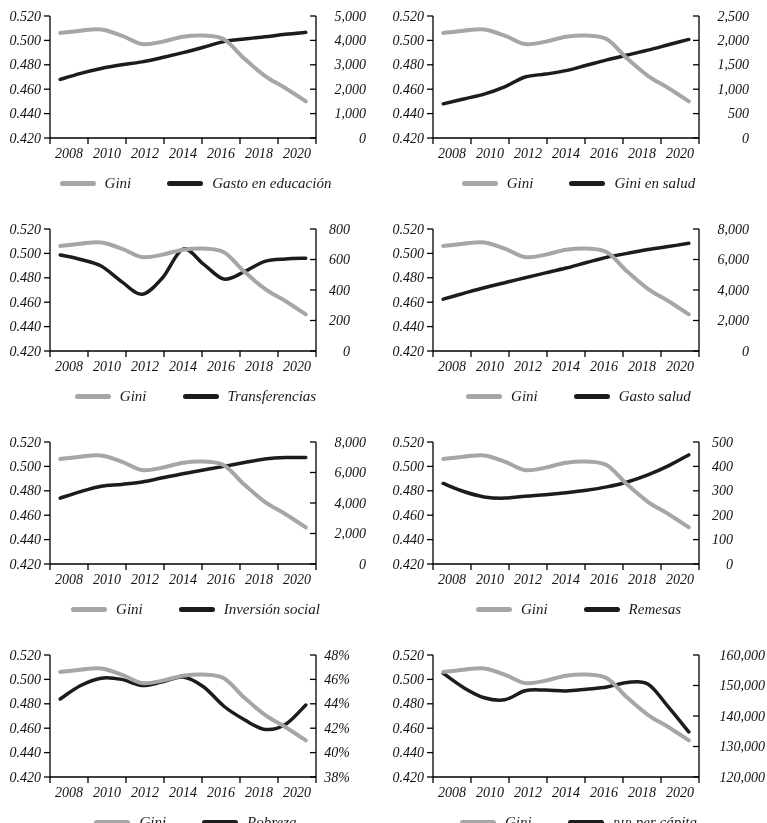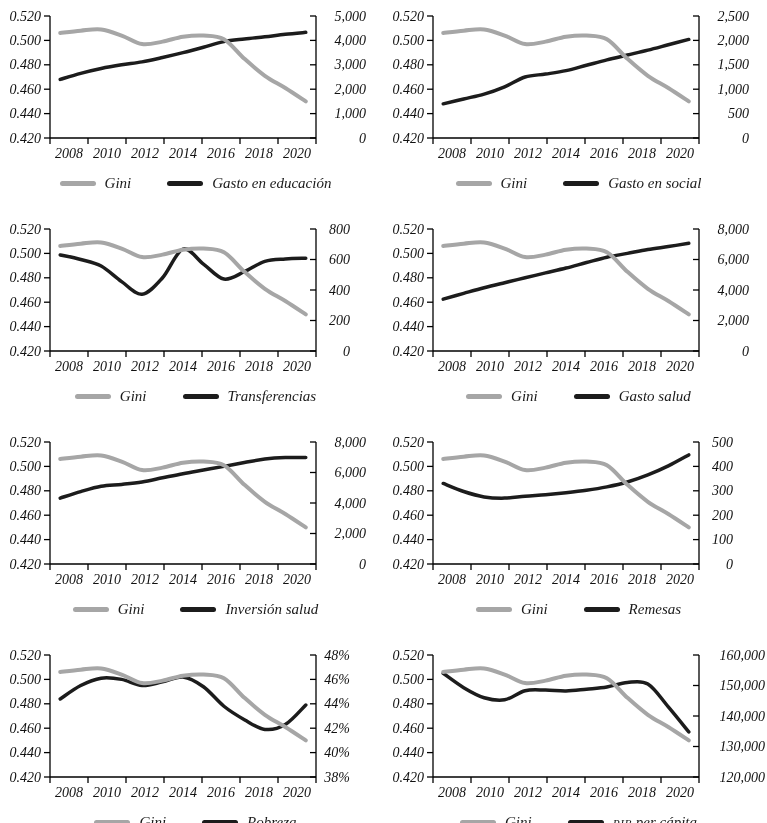--- a/index.html
+++ b/index.html
@@ -179,21 +179,21 @@
         <path d="M 56.23,97.84 C 59.64,97.03 69.87,94.59 76.69,92.96 C 83.51,91.33 90.33,90.11 97.15,88.08 C 103.97,86.05 110.79,83.61 117.62,80.76 C 124.44,77.91 131.26,73.11 138.08,71.00 C 144.90,68.89 151.72,69.13 158.54,68.07 C 165.36,67.01 172.18,66.12 179.00,64.66 C 185.82,63.19 192.64,61.08 199.46,59.29 C 206.28,57.50 213.10,55.63 219.92,53.92 C 226.74,52.21 233.56,50.67 240.38,49.04 C 247.21,47.41 254.03,45.87 260.85,44.16 C 267.67,42.45 274.49,40.58 281.31,38.79 C 288.13,37.00 298.36,34.32 301.77,33.42" fill="none" stroke="#1c1c1c" stroke-width="3.5" stroke-linecap="round" stroke-linejoin="round"></path>
         <path d="M 56.23,27.08 C 59.64,26.67 69.87,25.25 76.69,24.64 C 83.51,24.03 90.33,22.61 97.15,23.42 C 103.97,24.23 110.79,27.08 117.62,29.52 C 124.44,31.96 131.26,37.04 138.08,38.06 C 144.90,39.08 151.72,36.84 158.54,35.62 C 165.36,34.40 172.18,31.76 179.00,30.74 C 185.82,29.72 192.64,29.11 199.46,29.52 C 206.28,29.93 213.10,29.32 219.92,33.18 C 226.74,37.04 233.56,46.60 240.38,52.70 C 247.21,58.80 254.03,64.90 260.85,69.78 C 267.67,74.66 274.49,77.71 281.31,81.98 C 288.13,86.25 298.36,93.16 301.77,95.40" fill="none" stroke="#a6a6a6" stroke-width="4" stroke-linecap="round" stroke-linejoin="round"></path>
       </svg>
     <figcaption class="legend">
       <span class="legend-item">
         <span class="legend-line gini" style="background: rgb(166, 166, 166);"></span>
         <span class="legend-label">Gini</span>
       </span>
       <span class="legend-item">
         <span class="legend-line series" style="background: rgb(28, 28, 28);"></span>
-        <span class="legend-label">Gasto en social</span>
+        <span class="legend-label">Gini en salud</span>
       </span>
     </figcaption>
   </figure>
 
   <figure class="panel">
     <svg class="chart" width="383" height="165" viewBox="0 0 383 165">
         <g>
           <line x1="46" y1="10" x2="46" y2="132" stroke="#000000" stroke-width="1.3"></line>
           <line x1="40" y1="10" x2="46" y2="10" stroke="#000000" stroke-width="1.3"></line>
           <text x="37" y="14.5" text-anchor="end">0.520</text>
@@ -368,21 +368,21 @@
         <path d="M 56.23,66.12 C 59.64,65.03 69.87,61.55 76.69,59.56 C 83.51,57.58 90.33,55.42 97.15,54.23 C 103.97,53.03 110.79,53.11 117.62,52.39 C 124.44,51.68 131.26,51.05 138.08,49.95 C 144.90,48.86 151.72,47.21 158.54,45.84 C 165.36,44.46 172.18,43.02 179.00,41.72 C 185.82,40.42 192.64,39.28 199.46,38.06 C 206.28,36.84 213.10,35.65 219.92,34.40 C 226.74,33.15 233.56,31.81 240.38,30.59 C 247.21,29.37 254.03,27.92 260.85,27.08 C 267.67,26.24 274.49,25.81 281.31,25.55 C 288.13,25.30 298.36,25.55 301.77,25.55" fill="none" stroke="#1c1c1c" stroke-width="3.5" stroke-linecap="round" stroke-linejoin="round"></path>
         <path d="M 56.23,27.08 C 59.64,26.67 69.87,25.25 76.69,24.64 C 83.51,24.03 90.33,22.61 97.15,23.42 C 103.97,24.23 110.79,27.08 117.62,29.52 C 124.44,31.96 131.26,37.04 138.08,38.06 C 144.90,39.08 151.72,36.84 158.54,35.62 C 165.36,34.40 172.18,31.76 179.00,30.74 C 185.82,29.72 192.64,29.11 199.46,29.52 C 206.28,29.93 213.10,29.32 219.92,33.18 C 226.74,37.04 233.56,46.60 240.38,52.70 C 247.21,58.80 254.03,64.90 260.85,69.78 C 267.67,74.66 274.49,77.71 281.31,81.98 C 288.13,86.25 298.36,93.16 301.77,95.40" fill="none" stroke="#a6a6a6" stroke-width="4" stroke-linecap="round" stroke-linejoin="round"></path>
       </svg>
     <figcaption class="legend">
       <span class="legend-item">
         <span class="legend-line gini" style="background: rgb(166, 166, 166);"></span>
         <span class="legend-label">Gini</span>
       </span>
       <span class="legend-item">
         <span class="legend-line series" style="background: rgb(28, 28, 28);"></span>
-        <span class="legend-label">Inversión salud</span>
+        <span class="legend-label">Inversión social</span>
       </span>
     </figcaption>
   </figure>
 
   <figure class="panel">
     <svg class="chart" width="383" height="165" viewBox="0 0 383 165">
         <g>
           <line x1="46" y1="10" x2="46" y2="132" stroke="#000000" stroke-width="1.3"></line>
           <line x1="40" y1="10" x2="46" y2="10" stroke="#000000" stroke-width="1.3"></line>
           <text x="37" y="14.5" text-anchor="end">0.520</text>

